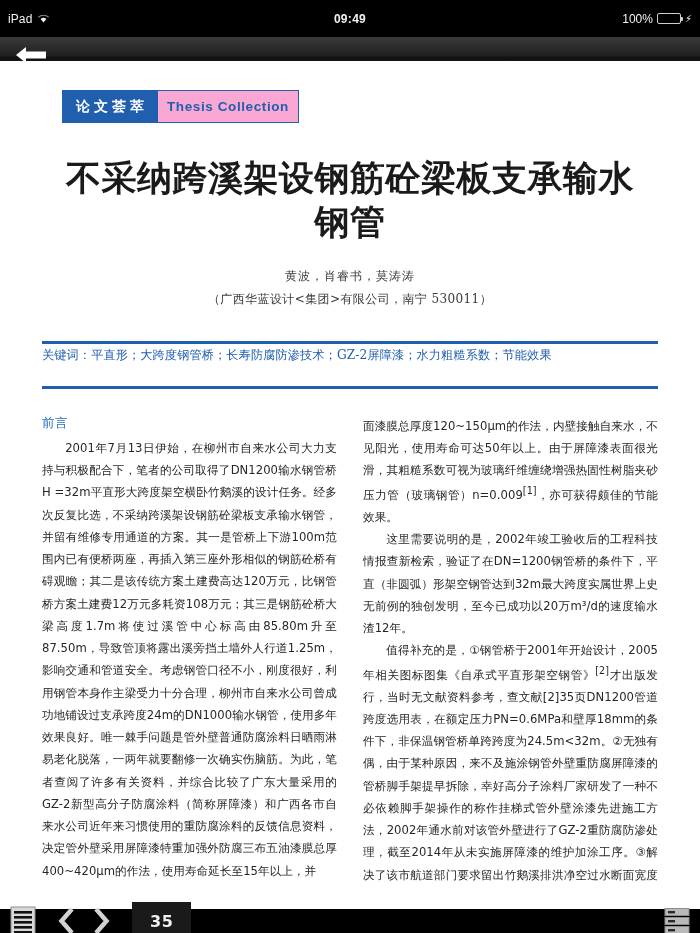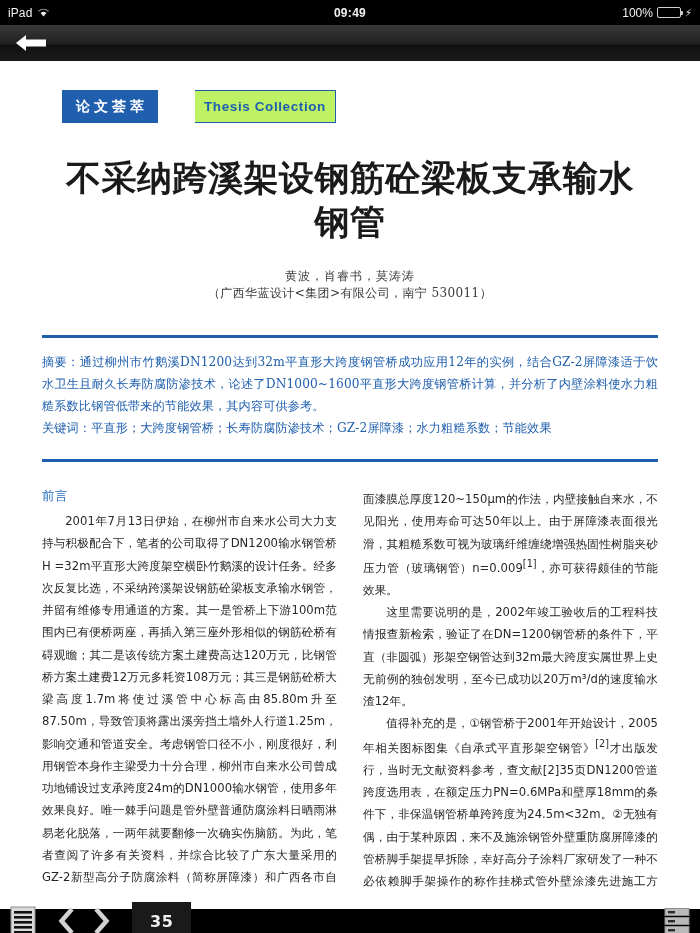--- a/index.html
+++ b/index.html
@@ -10,21 +10,21 @@
     width: 700px;
     height: 933px;
     background: #ffffff;
     font-family: "Liberation Sans", "DejaVu Sans", sans-serif;
     overflow: hidden;
     position: relative;
   }
 
   
   .status-bar {
-    height: 25px;
+    height: 37px;
     background: #000000;
     color: #f2f2f2;
     display: flex;
     align-items: center;
     font-size: 12px;
     padding: 0 8px;
     box-sizing: border-box;
     position: relative;
   }
   .status-left {
@@ -112,31 +112,30 @@
     color: #ffffff;
     font-size: 14px;
     font-weight: bold;
     letter-spacing: 4px;
     padding: 0 10px 0 14px;
     display: flex;
     align-items: center;
     font-family: "DejaVu Sans", sans-serif;
   }
   .banner-en {
-    background: #bef264;
+    background: #f9a8d4;
     color: #1f5fae;
     font-size: 13.5px;
     font-weight: bold;
     letter-spacing: 0.6px;
     padding: 0 9px;
     display: flex;
     align-items: center;
     border: 1px solid #1f5fae;
     border-left: none;
-    margin-left: 37px;
   }
 
   .article-title {
     margin: 33px 60px 0 60px;
     text-align: center;
     font-family: "DejaVu Sans", sans-serif;
     font-weight: bold;
     font-size: 35px;
     line-height: 1.26;
     color: #1a1a1a;
@@ -145,20 +144,21 @@
 
   .authors {
     margin-top: 24px;
     text-align: center;
     font-family: "DejaVu Serif", serif;
     font-size: 12px;
     color: #3b3b3b;
     letter-spacing: 1px;
   }
   .affiliation {
+    margin-top: 6px;
     text-align: center;
     font-family: "DejaVu Serif", serif;
     font-size: 12px;
     color: #3b3b3b;
     letter-spacing: 0.4px;
   }
 
   .rule {
     height: 3px;
     background: #1f5fae;
@@ -285,21 +285,20 @@
     <div class="banner-en">Thesis Collection</div>
   </div>
 
   <div class="article-title">不采纳跨溪架设钢筋砼梁板支承输水钢管</div>
 
   <div class="authors">黄波，肖睿书，莫涛涛</div>
   <div class="affiliation">（广西华蓝设计&lt;集团&gt;有限公司，南宁 530011）</div>
 
   <div class="rule rule-top"></div>
 
-  <div class="abstract-block">摘要：通过柳州市竹鹅溪DN1200达到32m平直形大跨度钢管桥成功应用12年的实例，结合GZ-2屏障漆适于饮水卫生且耐久长寿防腐防渗技术，论述了DN1000~1600平直形大跨度钢管桥计算，并分析了内壁涂料使水力粗糙系数比钢管低带来的节能效果，其内容可供参考。</div>
   <div class="keywords">关键词：平直形；大跨度钢管桥；长寿防腐防渗技术；GZ-2屏障漆；水力粗糙系数；节能效果</div>
 
   <div class="rule rule-bottom"></div>
 
   <div class="columns">
     <div class="col">
       <div class="section-heading">前言</div>
       <p class="body-text">2001年7月13日伊始，在柳州市自来水公司大力支持与积极配合下，笔者的公司取得了DN1200输水钢管桥H =32m平直形大跨度架空横卧竹鹅溪的设计任务。经多次反复比选，不采纳跨溪架设钢筋砼梁板支承输水钢管，并留有维修专用通道的方案。其一是管桥上下游100m范围内已有便桥两座，再插入第三座外形相似的钢筋砼桥有碍观瞻；其二是该传统方案土建费高达120万元，比钢管桥方案土建费12万元多耗资108万元；其三是钢筋砼桥大梁高度1.7m将使过溪管中心标高由85.80m升至87.50m，导致管顶将露出溪旁挡土墙外人行道1.25m，影响交通和管道安全。考虑钢管口径不小，刚度很好，利用钢管本身作主梁受力十分合理，柳州市自来水公司曾成功地铺设过支承跨度24m的DN1000输水钢管，使用多年效果良好。唯一棘手问题是管外壁普通防腐涂料日晒雨淋易老化脱落，一两年就要翻修一次确实伤脑筋。为此，笔者查阅了许多有关资料，并综合比较了广东大量采用的GZ-2新型高分子防腐涂料（简称屏障漆）和广西各市自来水公司近年来习惯使用的重防腐涂料的反馈信息资料，决定管外壁采用屏障漆特重加强外防腐三布五油漆膜总厚400~420μm的作法，使用寿命延长至15年以上，并</p>
     </div>
     <div class="col">

